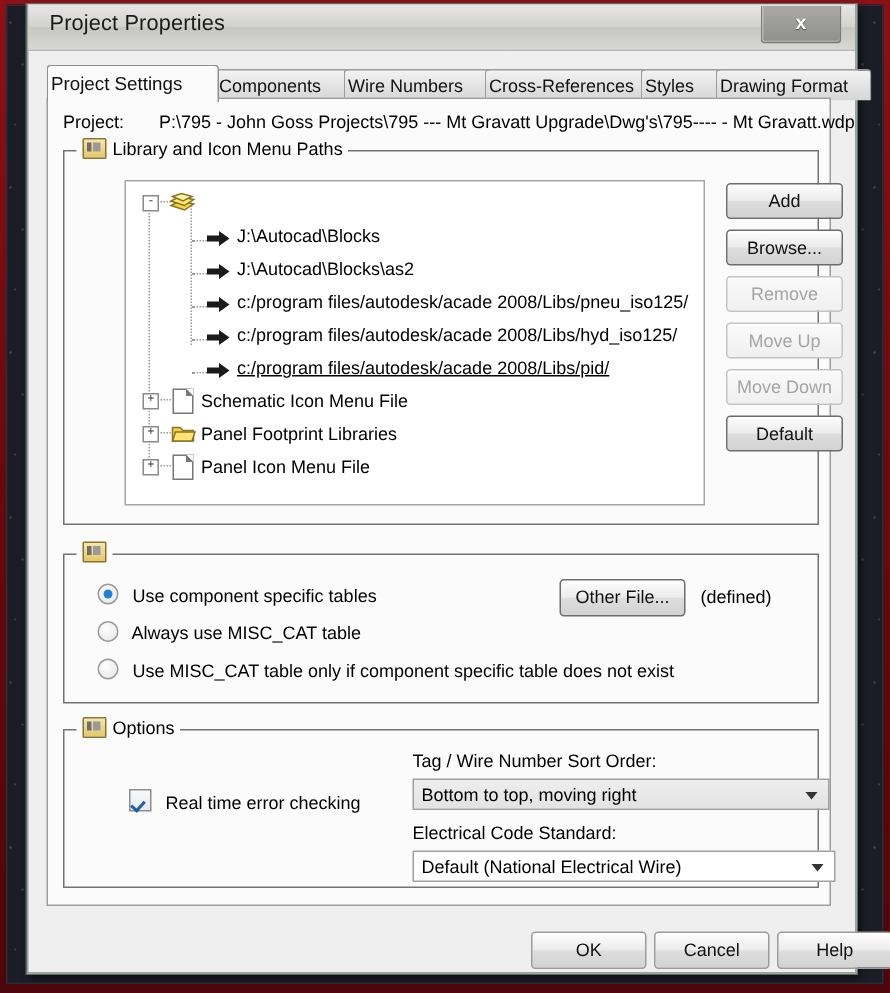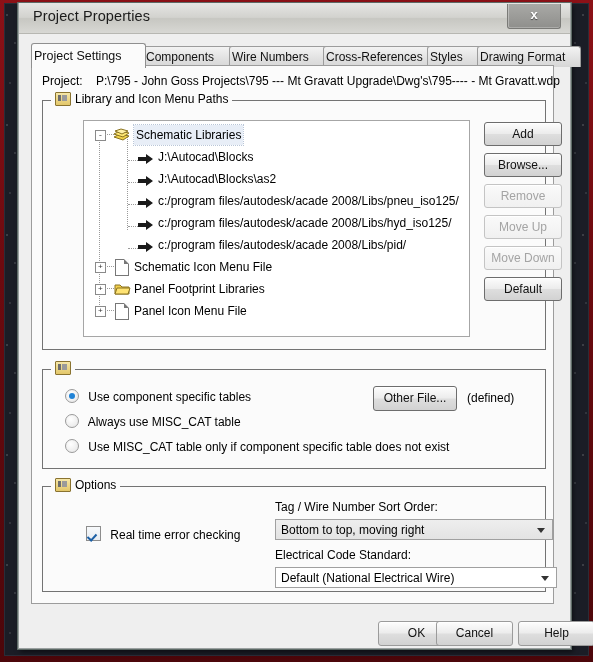--- a/index.html
+++ b/index.html
@@ -86,21 +86,21 @@
     z-index:5;font-size:12.5px;
   }
   #tabpanel{
     position:absolute;left:6px;top:29px;width:521px;height:537px;
     background:#fbfbfb;border:1px solid #9c9c9c;
   }
 
   
   #project-row{position:absolute;left:10px;top:8px;white-space:nowrap;}
   #project-label{font-size:12px;}
-  #project-path{font-size:12px;margin-left:10px;}
+  #project-path{font-size:12px;margin-left:20px;}
 
   
   .group{
     position:absolute;
     border:1px solid #737373;
     background:transparent;
   }
   .group-title{
     position:absolute;top:-9px;left:8px;
     background:#fbfbfb;padding:0 4px;
@@ -254,21 +254,20 @@
             <div class="tnode" style="left:0;top:4px;width:100%;">
               <div class="expander" style="left:11px;">-</div>
               <div class="dotline-h" style="left:21px;top:9px;width:9px;"></div>
               <span class="ico-books" style="left:29px;">
                 <svg width="17" height="14" viewBox="0 0 17 14">
                   <path d="M1 9 L7 6 L16 8 L10 12 Z" fill="#f2d34a" stroke="#8a7320" stroke-width="1"></path>
                   <path d="M1 6 L7 3 L16 5 L10 9 Z" fill="#ffe873" stroke="#8a7320" stroke-width="1"></path>
                   <path d="M2 3 L8 1 L15 3 L9 6 Z" fill="#fff2a8" stroke="#8a7320" stroke-width="1"></path>
                 </svg>
               </span>
-              <span class="tlabel sel" style="left:50px;">Schematic Libraries</span>
             </div>
 
             <div class="tnode" style="left:0;top:26px;width:100%;">
               <div class="dotline-h" style="left:44px;top:13px;width:10px;"></div>
               <span class="ico-arrow" style="left:54px;">
                 <svg width="16" height="12" viewBox="0 0 16 12">
                     <path d="M0 4 H8 V1 L15 6 L8 11 V8 H0 Z" fill="#1a1a1a"></path>
                   </svg>
               </span>
               <span class="tlabel" style="left:74px;">J:\Autocad\Blocks</span>
@@ -304,21 +303,21 @@
               <span class="tlabel" style="left:74px;">c:/program files/autodesk/acade 2008/Libs/hyd_iso125/</span>
             </div>
 
             <div class="tnode" style="left:0;top:114px;width:100%;">
               <div class="dotline-h" style="left:44px;top:13px;width:10px;"></div>
               <span class="ico-arrow" style="left:54px;">
                 <svg width="16" height="12" viewBox="0 0 16 12">
                     <path d="M0 4 H8 V1 L15 6 L8 11 V8 H0 Z" fill="#1a1a1a"></path>
                   </svg>
               </span>
-              <span class="tlabel" style="left:74px;">c:/program files/autodesk/acade 2008/Libs/pid/</span>
+              <span class="tlabel" style="left:74px;text-decoration:underline;">c:/program files/autodesk/acade 2008/Libs/pid/</span>
             </div>
 
             <div class="tnode" style="left:0;top:136px;width:100%;">
               <div class="expander" style="left:11px;">+</div>
               <div class="dotline-h" style="left:21px;top:9px;width:9px;"></div>
               <span class="ico-page" style="left:31px;"></span>
               <span class="tlabel" style="left:50px;">Schematic Icon Menu File</span>
             </div>
 
             <div class="tnode" style="left:0;top:158px;width:100%;">
@@ -392,19 +391,19 @@
           <div class="combo" style="left:232px;top:80px;width:282px;">
             <span>Default (National Electrical Wire)</span>
             <span class="arrow"></span>
           </div>
         </div>
 
       </div>
     </div>
 
     <div id="footer">
-      <div class="btn" style="left:335px;top:14px;width:75px;height:23px;line-height:23px;margin-left:24px;">OK</div>
+      <div class="btn" style="left:335px;top:14px;width:75px;height:23px;line-height:23px;">OK</div>
       <div class="btn" style="left:417px;top:14px;width:75px;height:23px;line-height:23px;">Cancel</div>
       <div class="btn" style="left:499px;top:14px;width:75px;height:23px;line-height:23px;">Help</div>
     </div>
 
   </div>
 </div>
 
 </body></html>

